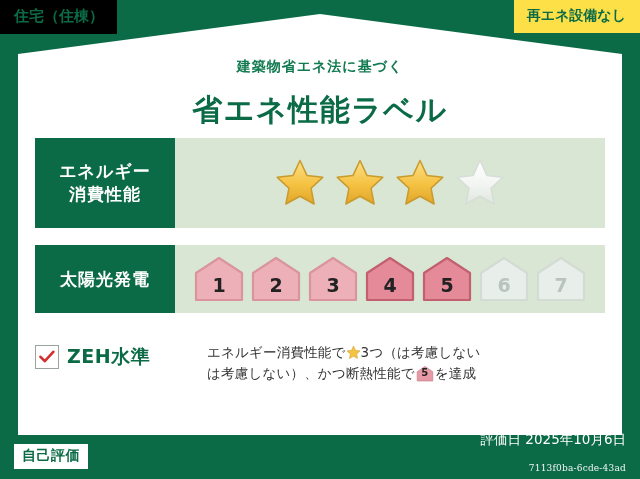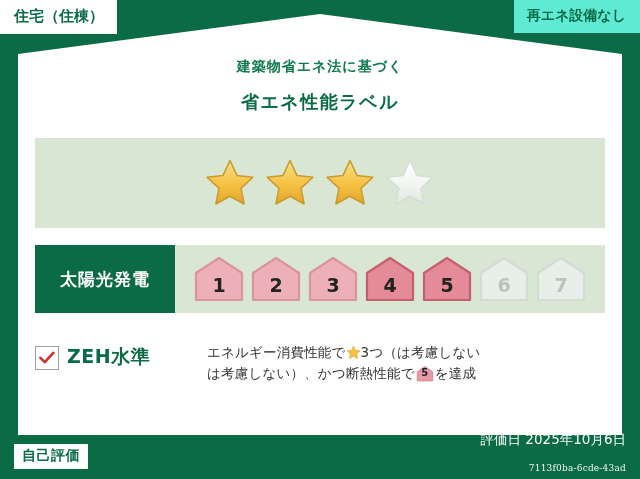--- a/index.html
+++ b/index.html
@@ -15,42 +15,42 @@
   }
   
   .house-white{
     position:absolute;left:18px;top:14px;width:604px;height:421px;
     background:#ffffff;
     clip-path:polygon(0% 9.5%, 50% 0%, 100% 9.5%, 100% 100%, 0% 100%);
   }
   
   .tag-left{
     position:absolute;left:0;top:0;
-    background:#ffffff;
+    background:#000000;
     padding:7px 13px 8px 14px;
     font-size:15px;font-weight:bold;color:#0b6b46;
     letter-spacing:0px;
     z-index:6;
   }
   .tag-right{
     position:absolute;right:0;top:0;
-    background:#5eead4;
+    background:#fde047;
     padding:7px 14px 8px 13px;
     font-size:14px;font-weight:bold;color:#0b6b46;
     z-index:6;
   }
   .title-wrap{
     position:absolute;left:0;top:58px;width:640px;text-align:center;z-index:5;
   }
   .title-sub{
     font-size:14px;font-weight:bold;color:#127a50;letter-spacing:1px;
     margin-bottom:14px;
   }
   .title-main{
-    font-size:18px;font-weight:bold;color:#0b6b46;letter-spacing:1.5px;
+    font-size:30px;font-weight:bold;color:#0b6b46;letter-spacing:1.5px;
   }
   
   .row{
     position:absolute;left:35px;width:570px;height:90px;
     background:#d8e6d3;
     display:flex;align-items:center;
     z-index:5;
   }
   #row-energy{top:138px;}
   #row-insul{top:245px;height:68px;}
@@ -77,21 +77,21 @@
   .badge span{
     position:relative;z-index:2;font-size:19px;font-weight:bold;
     color:#222222;padding-bottom:7px;
   }
   .badge.off span{color:#b9c4bd;}
   
   .zeh-area{
     position:absolute;left:35px;top:340px;width:570px;
     display:flex;align-items:flex-start;z-index:5;
   }
-  .zeh-left{display:flex;align-items:flex-end;gap:8px;padding-top:4px;width:172px;flex:0 0 auto;}
+  .zeh-left{display:flex;align-items:center;gap:8px;padding-top:4px;width:172px;flex:0 0 auto;}
   .chk{
     width:22px;height:22px;border:1.5px solid #9aa49c;background:#ffffff;
     display:flex;align-items:center;justify-content:center;flex:0 0 auto;
   }
   .chk svg{display:block;}
   .zeh-text{font-size:19px;font-weight:bold;color:#0b6b46;letter-spacing:0.5px;}
   .desc{
     font-size:13.5px;color:#333333;line-height:1.55;letter-spacing:0.2px;
     padding-top:2px;
   }
@@ -134,20 +134,24 @@
 
   <div class="tag-left">住宅（住棟）</div>
   <div class="tag-right">再エネ設備なし</div>
 
   <div class="title-wrap">
     <div class="title-sub">建築物省エネ法に基づく</div>
     <div class="title-main">省エネ性能ラベル</div>
   </div>
 
   <div class="row" id="row-energy">
+    <div class="row-label">
+      <span>エネルギー</span>
+      <span>消費性能</span>
+    </div>
     <div class="row-content" id="star-container">
         <svg class="star" viewBox="0 0 24 24">
           <defs>
             <linearGradient id="sg0" x1="0" y1="0" x2="0" y2="1">
               <stop offset="0%" stop-color="#fbe08a"></stop>
               <stop offset="55%" stop-color="#f5c242"></stop>
               <stop offset="100%" stop-color="#e0a52a"></stop>
             </linearGradient>
           </defs>
           <path d="M12 1.6l3.2 6.9 7.3.9-5.4 5 1.4 7.3-6.5-3.6-6.5 3.6 1.4-7.3-5.4-5 7.3-.9z" fill="url(#sg0)" stroke="#c99a2c" stroke-width="0.7" stroke-linejoin="round"></path>

